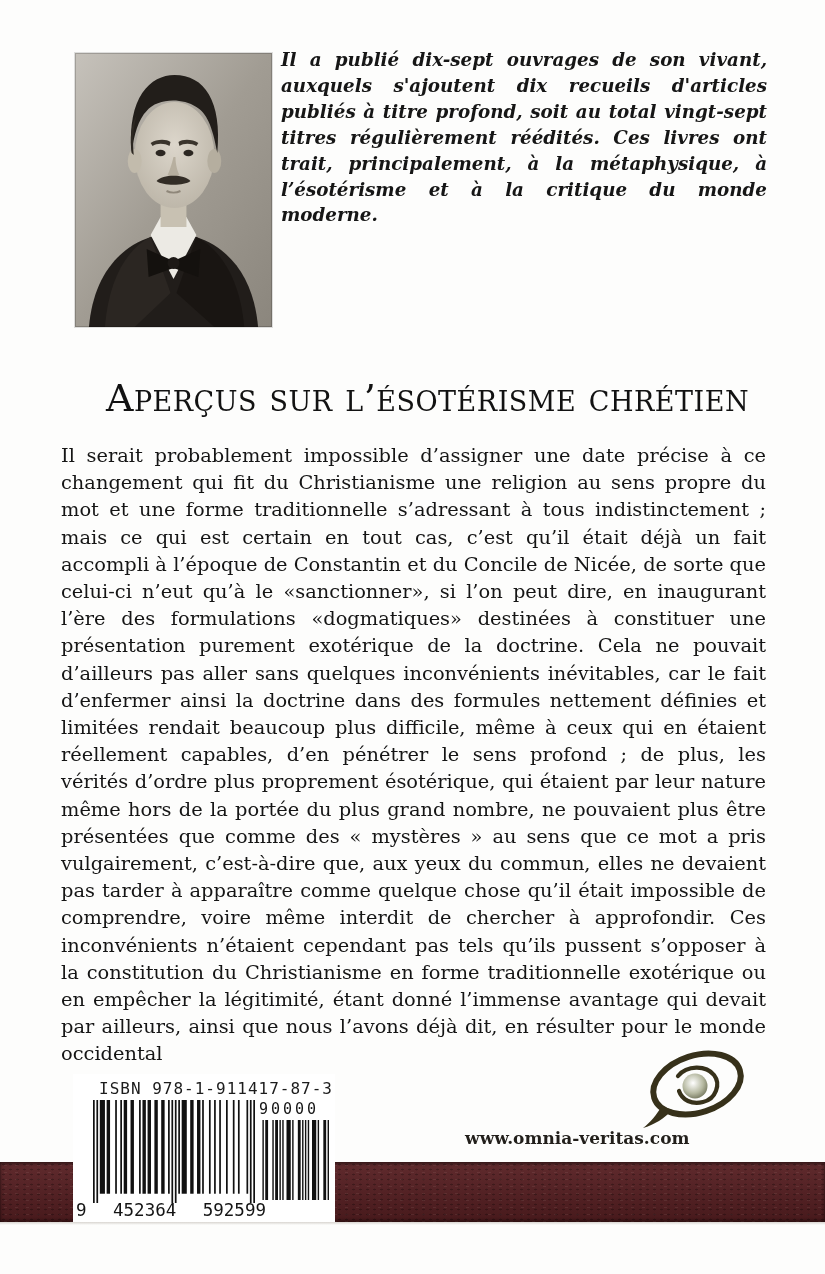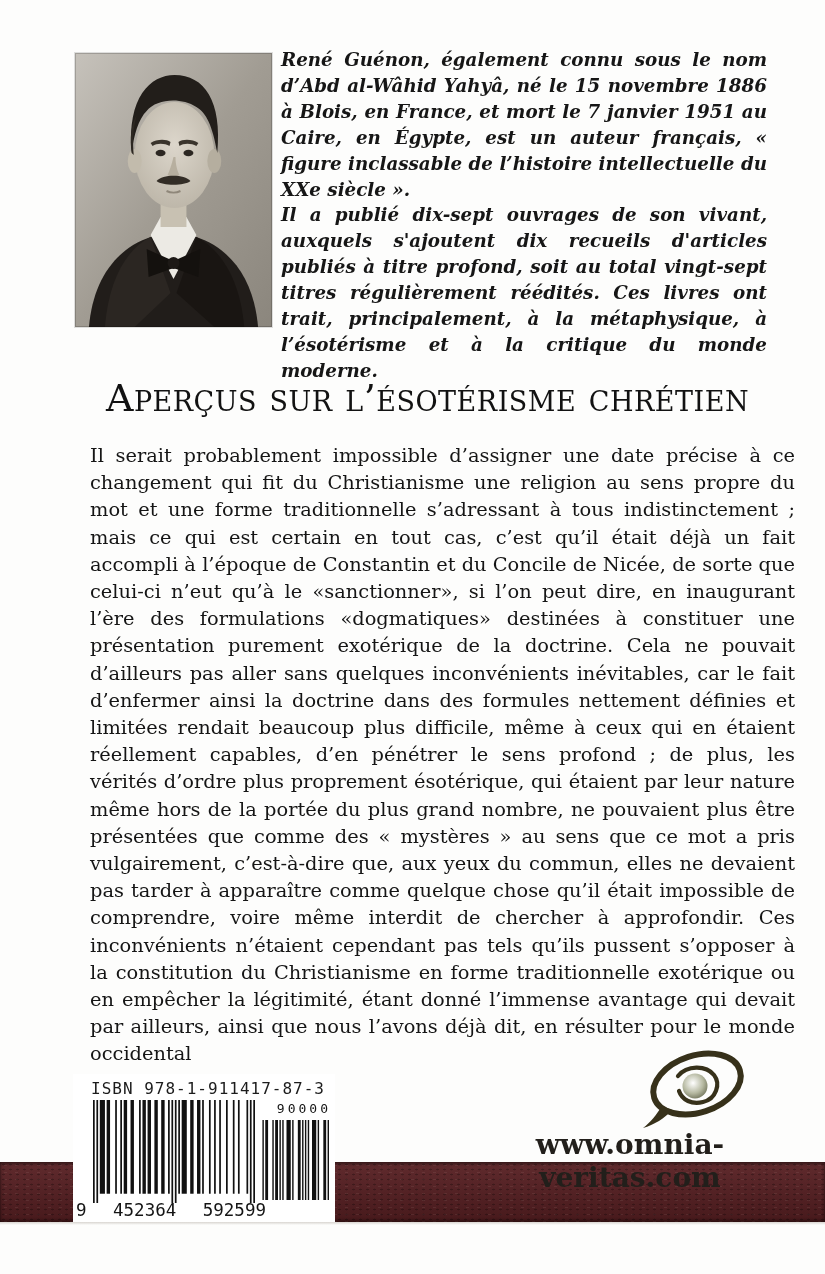--- a/index.html
+++ b/index.html
@@ -19,62 +19,62 @@
   .bio p{margin:0;}
   
   .book-title{
     position:absolute;left:0;top:361px;width:100%;margin:15px;
     text-align:center;font-weight:normal;font-size:38px;letter-spacing:.5px;
     font-variant:small-caps;color:#121212;
   }
   
   .synopsis{
     position:absolute;left:61px;top:442px;width:705px;
-    font-size:19.4px;line-height:27.2px;color:#151515;text-align:justify;margin-left:29px;
+    font-size:19.4px;line-height:27.2px;color:#151515;text-align:justify;
   }
   
   .band{
     position:absolute;left:0;top:1162px;width:825px;height:60px;
     background-color:#571f22;
     background-image:
       radial-gradient(rgba(0,0,0,.28) 1px, transparent 1.6px),
       radial-gradient(rgba(255,235,225,.07) 1px, transparent 1.4px),
       linear-gradient(rgba(255,255,255,.05),rgba(0,0,0,.18));
     background-size:7px 5px,11px 7px,100% 100%;
     box-shadow:inset 0 2px 3px rgba(0,0,0,.45), inset 0 -2px 3px rgba(0,0,0,.35);
   }
   .band::after{
     content:"";position:absolute;left:0;top:60px;width:100%;height:3px;
     background:linear-gradient(#d8d5d0,rgba(255,255,255,0));
   }
   
   .eye-logo{position:absolute;left:640px;top:1044px;width:112px;height:88px;}
   .eye-logo svg{display:block;width:100%;height:100%;}
   .publisher-url{
-    position:absolute;left:465px;top:1128px;width:330px;text-align:center;
-    font-weight:bold;font-size:28px;color:#221f1b;letter-spacing:0;
+    position:absolute;left:465px;top:1128px;width:330px;
+    font-weight:bold;font-size:17px;color:#221f1b;letter-spacing:0;
   }
   
   .barcode-panel{position:absolute;left:73px;top:1074px;width:262px;height:148px;background:#ffffff;}
   .isbn-label{
-    position:absolute;left:4px;top:5px;width:100%;text-align:center;
+    position:absolute;left:12px;top:5px;width:100%;text-align:center;
     font-family:"DejaVu Sans Mono","Liberation Mono",monospace;
     font-size:16px;letter-spacing:1px;color:#1c1c1c;white-space:nowrap;
   }
   .ean13-svg{position:absolute;left:20px;top:26px;width:162px;height:103px;}
   .ean-digits{
     position:absolute;left:3px;top:128px;width:190px;
     display:flex;justify-content:space-between;
     font-family:"DejaVu Sans Mono","Liberation Mono",monospace;
     font-size:17.5px;color:#141414;line-height:1;
   }
   .supp-label{
-    position:absolute;left:186px;top:28px;width:72px;text-align:right;
+    position:absolute;left:186px;top:28px;width:72px;text-align:left;
     font-family:"DejaVu Sans Mono","Liberation Mono",monospace;
-    font-size:13px;letter-spacing:3px;color:#141414;line-height:1;
+    font-size:15px;letter-spacing:3px;color:#141414;line-height:1;
   }
   .ean5-svg{position:absolute;left:188px;top:46px;width:68px;height:80px;}
 </style>
 </head>
 <body>
 
 <div class="page">
 
   <div class="portrait">
     <svg viewBox="0 0 198 274" preserveAspectRatio="none">
@@ -119,21 +119,20 @@
       <path d="M99,104 C97,112 95,118 93,122 C96,124 102,124 105,122 C103,118 101,112 101,104 Z" fill="#b7af9f"></path>
 
       <path d="M82,128 C88,121 110,121 116,128 C110,133 88,133 82,128 Z" fill="#332d26"></path>
 
       <path d="M92,138 C96,140 102,140 106,138" stroke="#8f877a" stroke-width="2" fill="none"></path>
       <rect width="198" height="274" fill="none" stroke="rgba(0,0,0,.18)" stroke-width="2"></rect>
     </svg>
   </div>
 
   <div class="bio">
-    <p>René Guénon, également connu sous le nom d’Abd al-Wâhid Yahyâ, né le 15 novembre 1886 à Blois, en France, et mort le 7 janvier 1951 au Caire, en Égypte, est un auteur français, « figure inclassable de l’histoire intellectuelle du XXe siècle ».</p>
     <p>Il a publié dix-sept ouvrages de son vivant, auxquels s'ajoutent dix recueils d'articles publiés à titre profond, soit au total vingt-sept titres régulièrement réédités. Ces livres ont trait, principalement, à la métaphysique, à l’ésotérisme et à la critique du monde moderne.</p>
   </div>
 
   <h1 class="book-title">Aperçus sur l’ésotérisme chrétien</h1>
 
   <div class="synopsis">Il serait probablement impossible d’assigner une date précise à ce changement qui fit du Christianisme une religion au sens propre du mot et une forme traditionnelle s’adressant à tous indistinctement ; mais ce qui est certain en tout cas, c’est qu’il était déjà un fait accompli à l’époque de Constantin et du Concile de Nicée, de sorte que celui-ci n’eut qu’à le «sanctionner», si l’on peut dire, en inaugurant l’ère des formulations «dogmatiques» destinées à constituer une présentation purement exotérique de la doctrine. Cela ne pouvait d’ailleurs pas aller sans quelques inconvénients inévitables, car le fait d’enfermer ainsi la doctrine dans des formules nettement définies et limitées rendait beaucoup plus difficile, même à ceux qui en étaient réellement capables, d’en pénétrer le sens profond ; de plus, les vérités d’ordre plus proprement ésotérique, qui étaient par leur nature même hors de la portée du plus grand nombre, ne pouvaient plus être présentées que comme des « mystères » au sens que ce mot a pris vulgairement, c’est-à-dire que, aux yeux du commun, elles ne devaient pas tarder à apparaître comme quelque chose qu’il était impossible de comprendre, voire même interdit de chercher à approfondir. Ces inconvénients n’étaient cependant pas tels qu’ils pussent s’opposer à la constitution du Christianisme en forme traditionnelle exotérique ou en empêcher la légitimité, étant donné l’immense avantage qui devait par ailleurs, ainsi que nous l’avons déjà dit, en résulter pour le monde occidental</div>
 
   <div class="band">
     
   </div>

